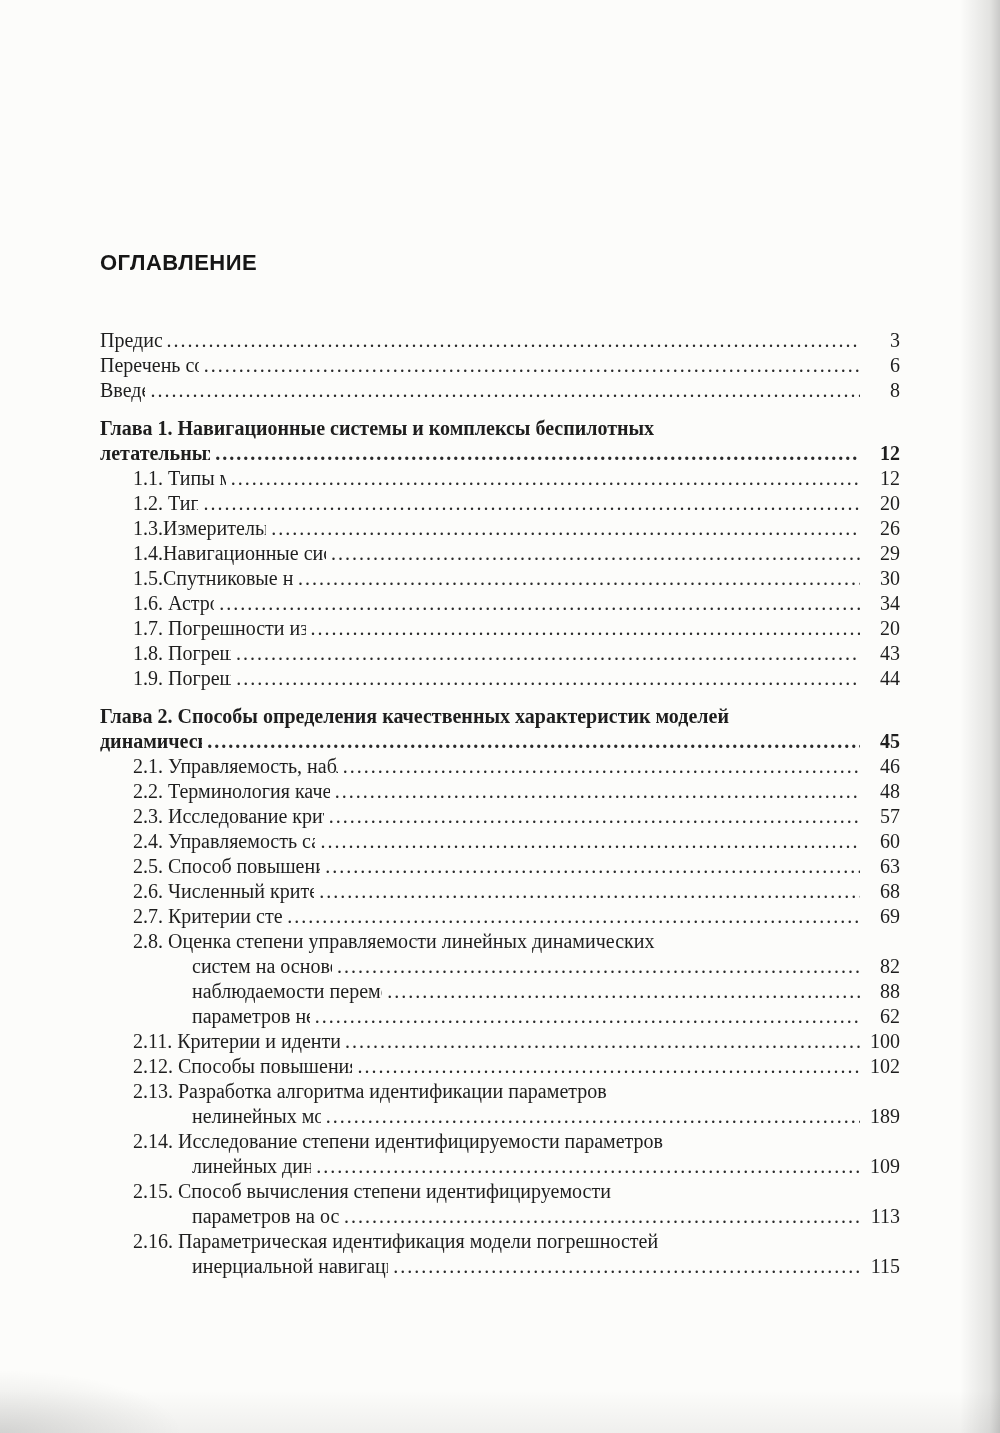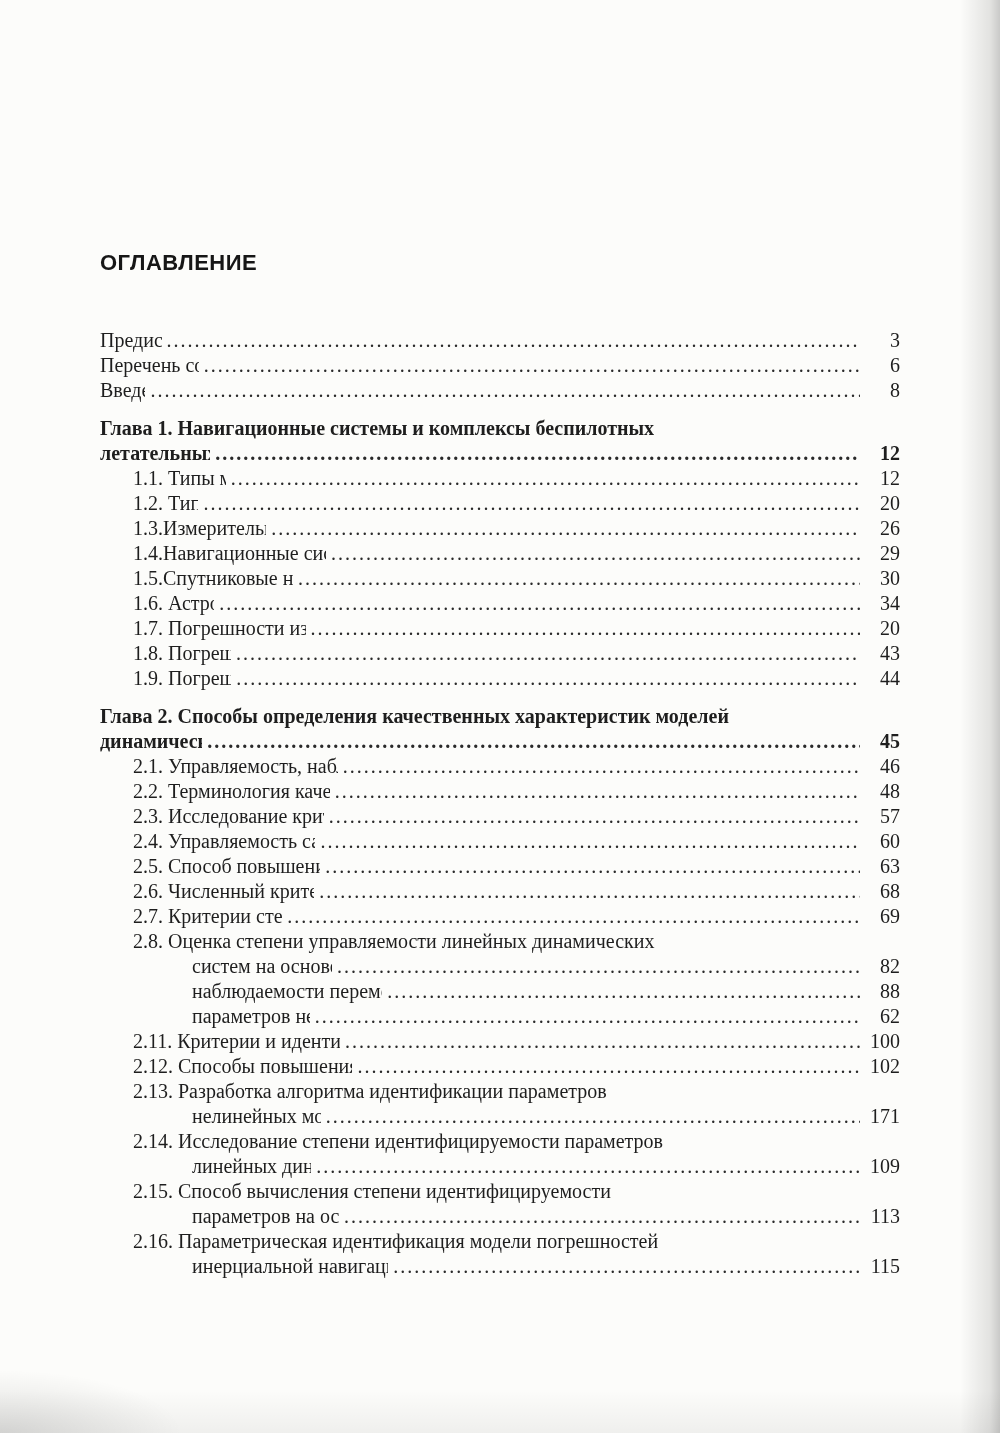--- a/index.html
+++ b/index.html
@@ -249,21 +249,21 @@
             <span class="entry-text">2.12. Способы повышения точности алгоритмов идентификации</span>
             <span class="dots"></span>
             <span class="page-number">102</span>
           </div>
         </div>
         <div class="entry">
           <div class="line indent-1">2.13. Разработка алгоритма идентификации параметров</div>
           <div class="line indent-2 last">
             <span class="entry-text">нелинейных моделей одного класса</span>
             <span class="dots"></span>
-            <span class="page-number">171</span>
+            <span class="page-number">189</span>
           </div>
         </div>
         <div class="entry">
           <div class="line indent-1">2.14. Исследование степени идентифицируемости параметров</div>
           <div class="line indent-2 last">
             <span class="entry-text">линейных динамических систем</span>
             <span class="dots"></span>
             <span class="page-number">109</span>
           </div>
         </div>

